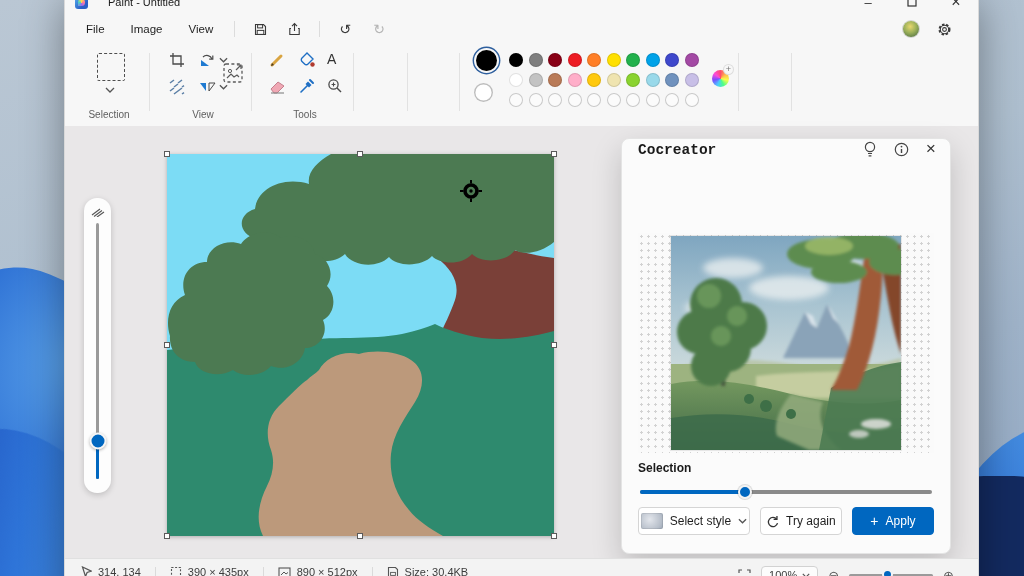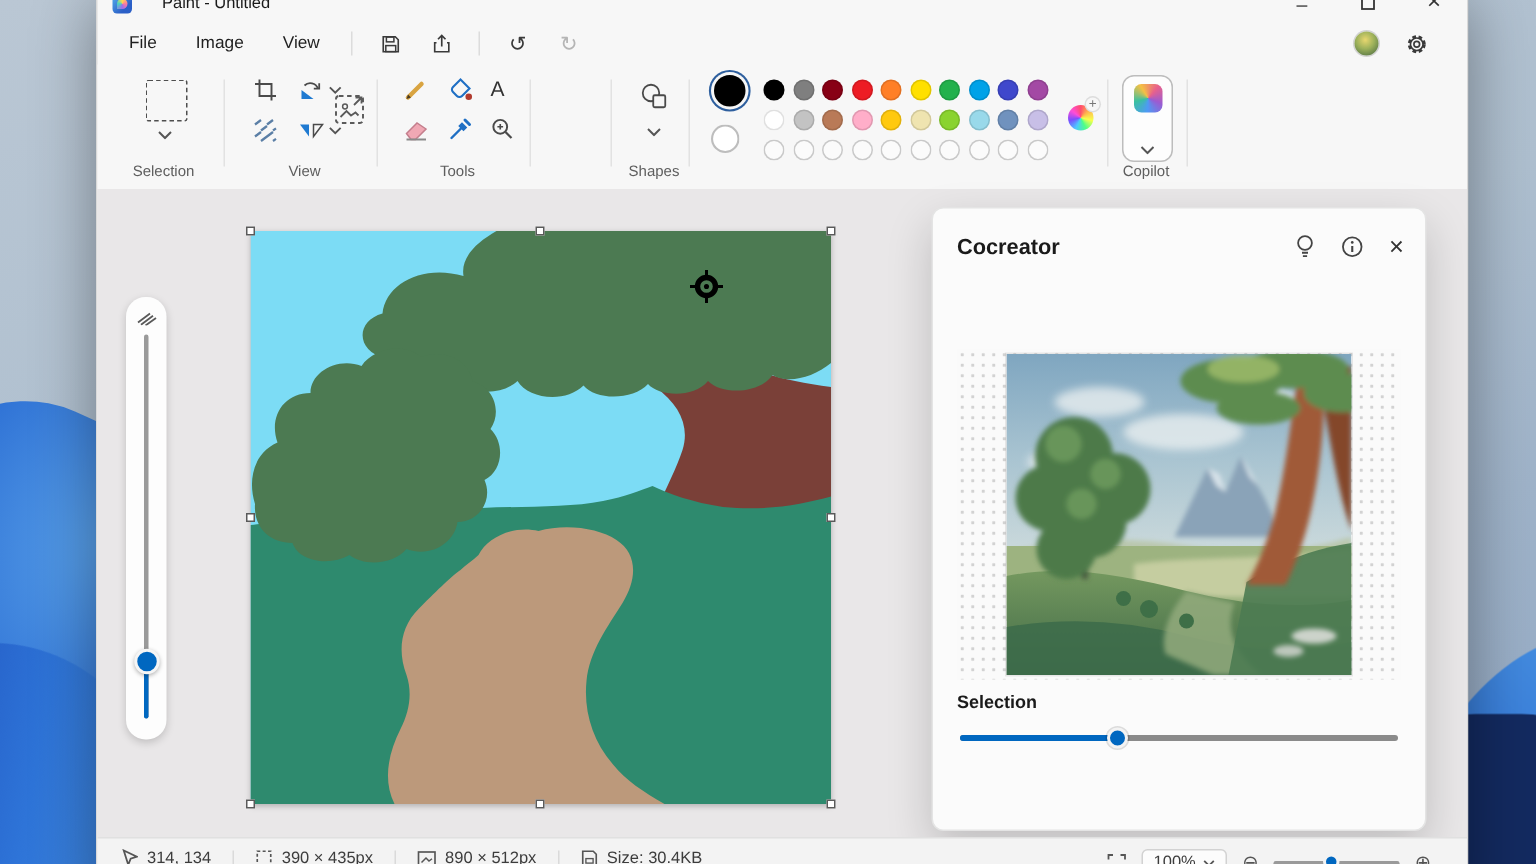--- a/index.html
+++ b/index.html
@@ -58,21 +58,21 @@
   
   .vslider{position:absolute;left:19px;top:72px;width:27px;height:295px;background:#fdfdfd;border-radius:13px;
     box-shadow:0 2px 6px rgba(0,0,0,.18);display:flex;flex-direction:column;align-items:center;}
   .vs-track{position:relative;width:3px;flex:1;margin:6px 0 14px;background:#9a9a9a;border-radius:2px;}
   .vs-fill{position:absolute;left:0;width:3px;bottom:0;background:#0067c0;border-radius:2px;}
   .vs-thumb{position:absolute;left:50%;transform:translate(-50%,-50%);width:13px;height:13px;border-radius:50%;
     background:#0067c0;border:2px solid #f5f5f5;box-shadow:0 1px 3px rgba(0,0,0,.3);}
   
   .cocreator{position:absolute;left:556px;top:149px;width:330px;height:416px;background:#fbfbfb;border:1px solid #e4e4e4;
     border-radius:8px;box-shadow:0 12px 30px rgba(0,0,0,.18);box-sizing:border-box;}
-  .cc-header{position:absolute;left:16px;right:14px;top:17px;display:flex;align-items:flex-end;}
+  .cc-header{position:absolute;left:16px;right:14px;top:2px;display:flex;align-items:flex-end;font-family:Liberation Mono, monospace;}
   .cc-title{font-size:14.5px;font-weight:700;color:#1a1a1a;}
   .cc-hicons{margin-left:auto;display:flex;align-items:center;gap:17px;color:#444;}
   .cc-prompt{position:absolute;left:16px;right:16px;top:40px;height:46px;background:#fff;border:1px solid #e2e2e2;
     border-bottom:1px solid #8f8f8f;border-radius:4px;font-size:11.5px;color:#2b2b2b;padding:9px 12px;box-sizing:border-box;}
   .cc-imgarea{position:absolute;left:16px;right:16px;top:94px;height:220px;background:#fafafa;
     background-image:radial-gradient(circle,#d2d2d2 1px,transparent 1.3px);background-size:7px 7px;
     display:flex;align-items:center;justify-content:center;}
   .cc-image{width:230px;height:214px;box-shadow:0 0 0 1px rgba(0,0,0,.08);}
   .cc-label{position:absolute;left:16px;top:322px;font-size:12px;font-weight:700;color:#1a1a1a;}
   .cc-slider{position:absolute;left:18px;right:18px;top:346px;height:14px;}
@@ -224,30 +224,20 @@
       </svg>
       <svg style="position:absolute;left:66px;top:35px;" width="16" height="16" viewBox="0 0 16 16">
         <circle cx="6.5" cy="6.5" r="4.6" fill="none" stroke="#4a4a4a" stroke-width="1.3"></circle>
         <path d="M10 10l4 4" stroke="#4a4a4a" stroke-width="1.5"></path>
         <path d="M6.5 4.6v3.8M4.6 6.5h3.8" stroke="#4a4a4a" stroke-width="1.1"></path>
       </svg>
       <div class="group-label">Tools</div>
     </div>
 
 
-    <div class="rgroup" style="left:348px;width:46px;">
-      <svg style="position:absolute;left:13px;top:11px;" width="20" height="20" viewBox="0 0 20 20">
-        <circle cx="8" cy="8" r="5.5" fill="none" stroke="#4a4a4a" stroke-width="1.2"></circle>
-        <rect x="9.5" y="9.5" width="8" height="8" rx="1" fill="#f7f7f7" stroke="#4a4a4a" stroke-width="1.2"></rect>
-      </svg>
-      <svg class="chev" style="position:absolute;left:18px;top:42px;" width="10" height="6" viewBox="0 0 10 6">
-          <polyline points="1,1 5,5 9,1" fill="none" stroke="#555" stroke-width="1.3"></polyline>
-        </svg>
-      <div class="group-label">Shapes</div>
-    </div>
 
     <div class="rgroup" style="left:400px;width:270px;">
       <div class="bigswatch" style="left: 11px; top: 7px; width: 21px; height: 21px; box-shadow: rgb(247, 247, 247) 0px 0px 0px 2px, rgb(46, 95, 158) 0px 0px 0px 3.4px; background: rgb(0, 0, 0);"></div>
       <div class="bigswatch" style="left: 9px; top: 40px; width: 19px; height: 19px; box-shadow: rgb(189, 189, 189) 0px 0px 0px 1.4px inset; background: rgb(255, 255, 255);"></div>
       <div class="swrow" style="left:44px;top:10px;">
           <span class="swatch" style="background: rgb(0, 0, 0);"></span>
           <span class="swatch" style="background: rgb(127, 127, 127);"></span>
           <span class="swatch" style="background: rgb(136, 0, 21);"></span>
           <span class="swatch" style="background: rgb(237, 28, 36);"></span>
           <span class="swatch" style="background: rgb(255, 127, 39);"></span>
@@ -277,29 +267,20 @@
           <span class="swatch empty"></span>
           <span class="swatch empty"></span>
           <span class="swatch empty"></span>
           <span class="swatch empty"></span>
           <span class="swatch empty"></span>
           <span class="swatch empty"></span>
         </div>
       <div class="colorwheel" style="left:247px;top:27px;"></div>
     </div>
 
-    <div class="rgroup" style="left:674px;width:50px;">
-      <div class="toolbox gray" style="position:absolute;left:9px;top:7px;width:32px;height:47px;">
-        <div style="width:19px;height:19px;border-radius:5px;background:conic-gradient(from 40deg,#e8618c,#9b5bd1,#4e9af5,#3ac0a0,#f5c044,#e8618c);"></div>
-        <svg class="chev" width="10" height="6" viewBox="0 0 10 6">
-            <polyline points="1,1 5,5 9,1" fill="none" stroke="#555" stroke-width="1.3"></polyline>
-          </svg>
-      </div>
-      <div class="group-label">Copilot</div>
-    </div>
 
   </div>
 
   <div class="canvas-area">
 
     <div class="vslider">
       <svg style="margin-top:9px;" width="14" height="10" viewBox="0 0 14 10">
         <path d="M1 8L9 2M3 9.5L11 3.5M6 10L13 5" stroke="#5a5a5a" stroke-width="1.2" fill="none"></path>
       </svg>
       <div class="vs-track">
@@ -435,20 +416,40 @@
       </svg>
     </div>
 
     <div class="cc-label">Selection</div>
     <div class="cc-slider">
       <div class="cc-track"></div>
       <div class="cc-fill" style="width: 36%;"></div>
       <div class="cc-thumb" style="left: 36%;"></div>
     </div>
 
+    <div class="cc-btnrow">
+      <div class="btn btn-style">
+        <span class="style-thumb"></span>
+        <span>Select style</span>
+        <svg class="chev" width="9" height="6" viewBox="0 0 10 6">
+            <polyline points="1,1 5,5 9,1" fill="none" stroke="#555" stroke-width="1.4"></polyline>
+          </svg>
+      </div>
+      <div class="btn btn-try">
+        <svg width="13" height="13" viewBox="0 0 14 14">
+          <path d="M11.5 4.5 A5 5 0 1 0 12.4 8.8" fill="none" stroke="#333" stroke-width="1.4"></path>
+          <polyline points="11.8,1.2 11.8,4.8 8.2,4.8" fill="none" stroke="#333" stroke-width="1.4"></polyline>
+        </svg>
+        <span>Try again</span>
+      </div>
+      <div class="btn btn-apply">
+        <span style="font-size:14px;">+</span>
+        <span>Apply</span>
+      </div>
+    </div>
   </div>
 
   <div class="statusbar">
     <div class="st-item">
       <svg width="11" height="12" viewBox="0 0 11 12">
         <path d="M1.5 1l3 9.5 1.6-4 4.2-1.4z" fill="none" stroke="#555" stroke-width="1.2"></path>
       </svg>
       <span>314, 134</span>
     </div>
     <div class="st-sep"></div>

